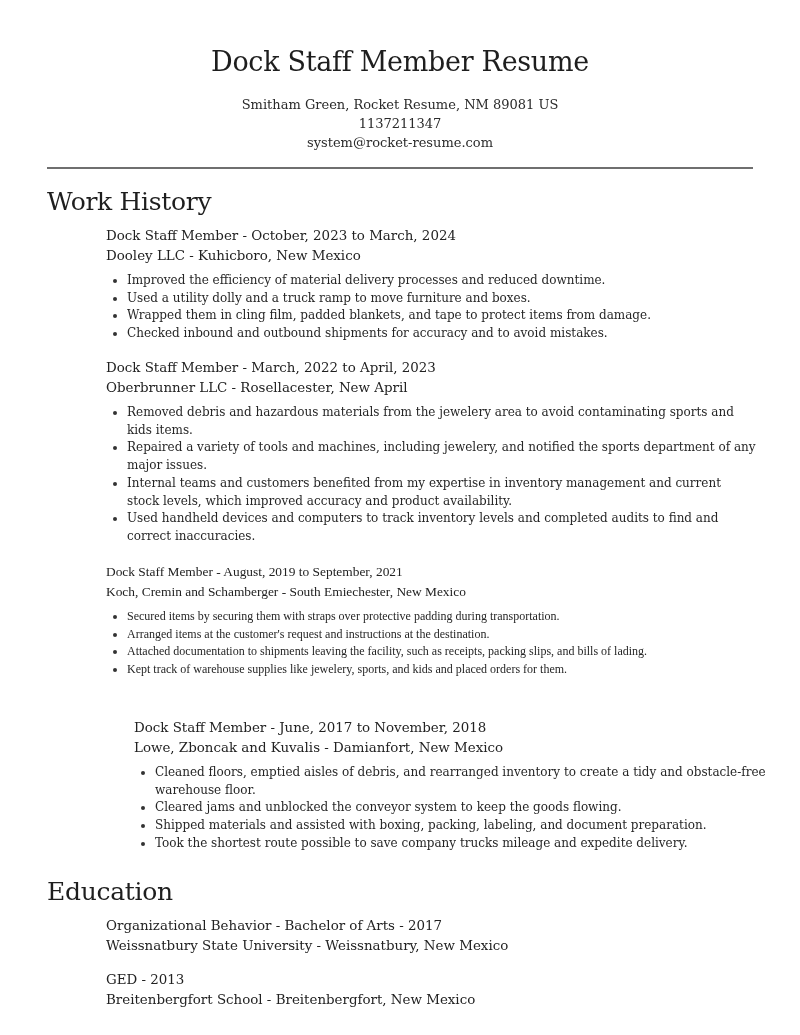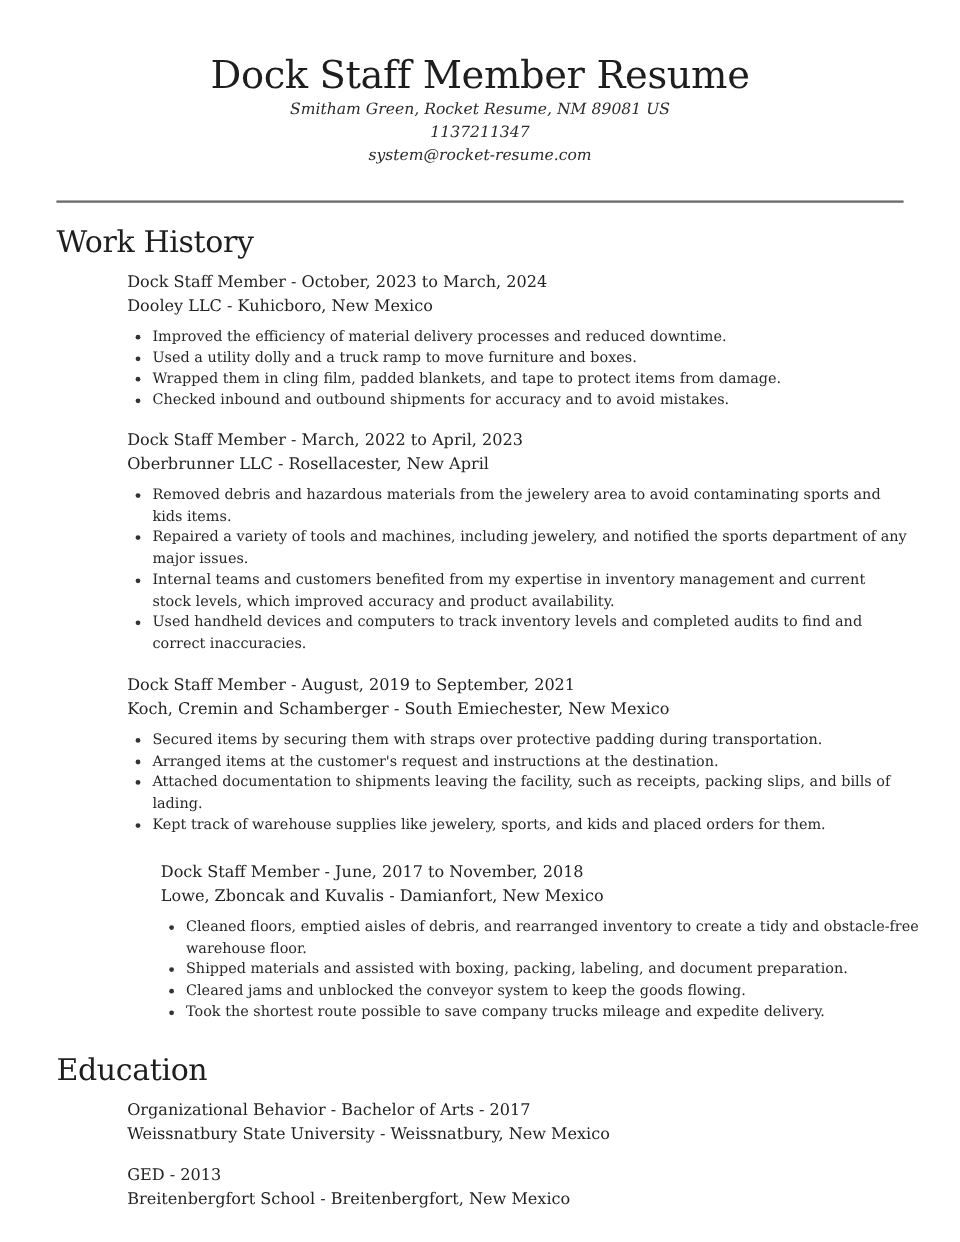--- a/index.html
+++ b/index.html
@@ -4,27 +4,27 @@
   <style>
     * { box-sizing: border-box; margin: 0; padding: 0; }
     html, body { width: 800px; height: 1035px; background: #ffffff; overflow: hidden; }
     body {
       font-family: "DejaVu Serif", "Liberation Serif", serif;
       color: #222222;
       position: relative;
     }
     .header { text-align: center; padding-top: 42px; }
     .title {
-      font-size: 32px;
+      font-size: 27px;
       font-weight: normal;
       letter-spacing: -0.3px;
       color: #1e1e1e;
       line-height: 40px;
     }
-    .contact { margin-top: 0; font-size: 13px; line-height: 19px; color: #2a2a2a; font-style: italic; }
+    .contact { margin-top: 13px; font-size: 13px; line-height: 19px; color: #2a2a2a; }
     .rule {
       position: absolute; left: 47px; top: 167px;
       width: 706px; height: 2px; background: #6f6f6f;
     }
     .section-title {
       position: absolute; left: 47px;
       font-size: 25px; font-weight: normal; color: #1e1e1e;
       line-height: 30px; letter-spacing: -0.3px;
     }
     .entries { position: absolute; left: 106px; width: 650px; }
@@ -74,38 +74,38 @@
     <div class="entry-line">Dock Staff Member - March, 2022 to April, 2023</div>
     <div class="entry-line">Oberbrunner LLC - Rosellacester, New April</div>
     <ul class="bullets">
       <li><span class="dot"></span><span>Removed debris and hazardous materials from the jewelery area to avoid contaminating sports and kids items.</span></li>
       <li><span class="dot"></span><span>Repaired a variety of tools and machines, including jewelery, and notified the sports department of any major issues.</span></li>
       <li><span class="dot"></span><span>Internal teams and customers benefited from my expertise in inventory management and current stock levels, which improved accuracy and product availability.</span></li>
       <li><span class="dot"></span><span>Used handheld devices and computers to track inventory levels and completed audits to find and correct inaccuracies.</span></li>
     </ul>
   </div>
 
-  <div class="job" style="top:336px;">
+  <div class="job" style="top:336px;font-family:Liberation Serif, serif;">
     <div class="entry-line">Dock Staff Member - August, 2019 to September, 2021</div>
     <div class="entry-line">Koch, Cremin and Schamberger - South Emiechester, New Mexico</div>
     <ul class="bullets">
       <li><span class="dot"></span><span>Secured items by securing them with straps over protective padding during transportation.</span></li>
       <li><span class="dot"></span><span>Arranged items at the customer's request and instructions at the destination.</span></li>
       <li><span class="dot"></span><span>Attached documentation to shipments leaving the facility, such as receipts, packing slips, and bills of lading.</span></li>
       <li><span class="dot"></span><span>Kept track of warehouse supplies like jewelery, sports, and kids and placed orders for them.</span></li>
     </ul>
   </div>
 
   <div class="job" style="top:492px;margin-left:28px;">
     <div class="entry-line">Dock Staff Member - June, 2017 to November, 2018</div>
     <div class="entry-line">Lowe, Zboncak and Kuvalis - Damianfort, New Mexico</div>
     <ul class="bullets">
       <li><span class="dot"></span><span>Cleaned floors, emptied aisles of debris, and rearranged inventory to create a tidy and obstacle-free warehouse floor.</span></li>
+      <li><span class="dot"></span><span>Cleared jams and unblocked the conveyor system to keep the goods flowing.</span></li>
       <li><span class="dot"></span><span>Shipped materials and assisted with boxing, packing, labeling, and document preparation.</span></li>
-      <li><span class="dot"></span><span>Cleared jams and unblocked the conveyor system to keep the goods flowing.</span></li>
       <li><span class="dot"></span><span>Took the shortest route possible to save company trucks mileage and expedite delivery.</span></li>
     </ul>
   </div>
 </div>
 
 <h2 class="section-title" style="top:877px;">Education</h2>
 
 <div class="entries" style="top:916px;">
   <div class="edu" style="top:0px;">
     <div class="entry-line">Organizational Behavior - Bachelor of Arts - 2017</div>

